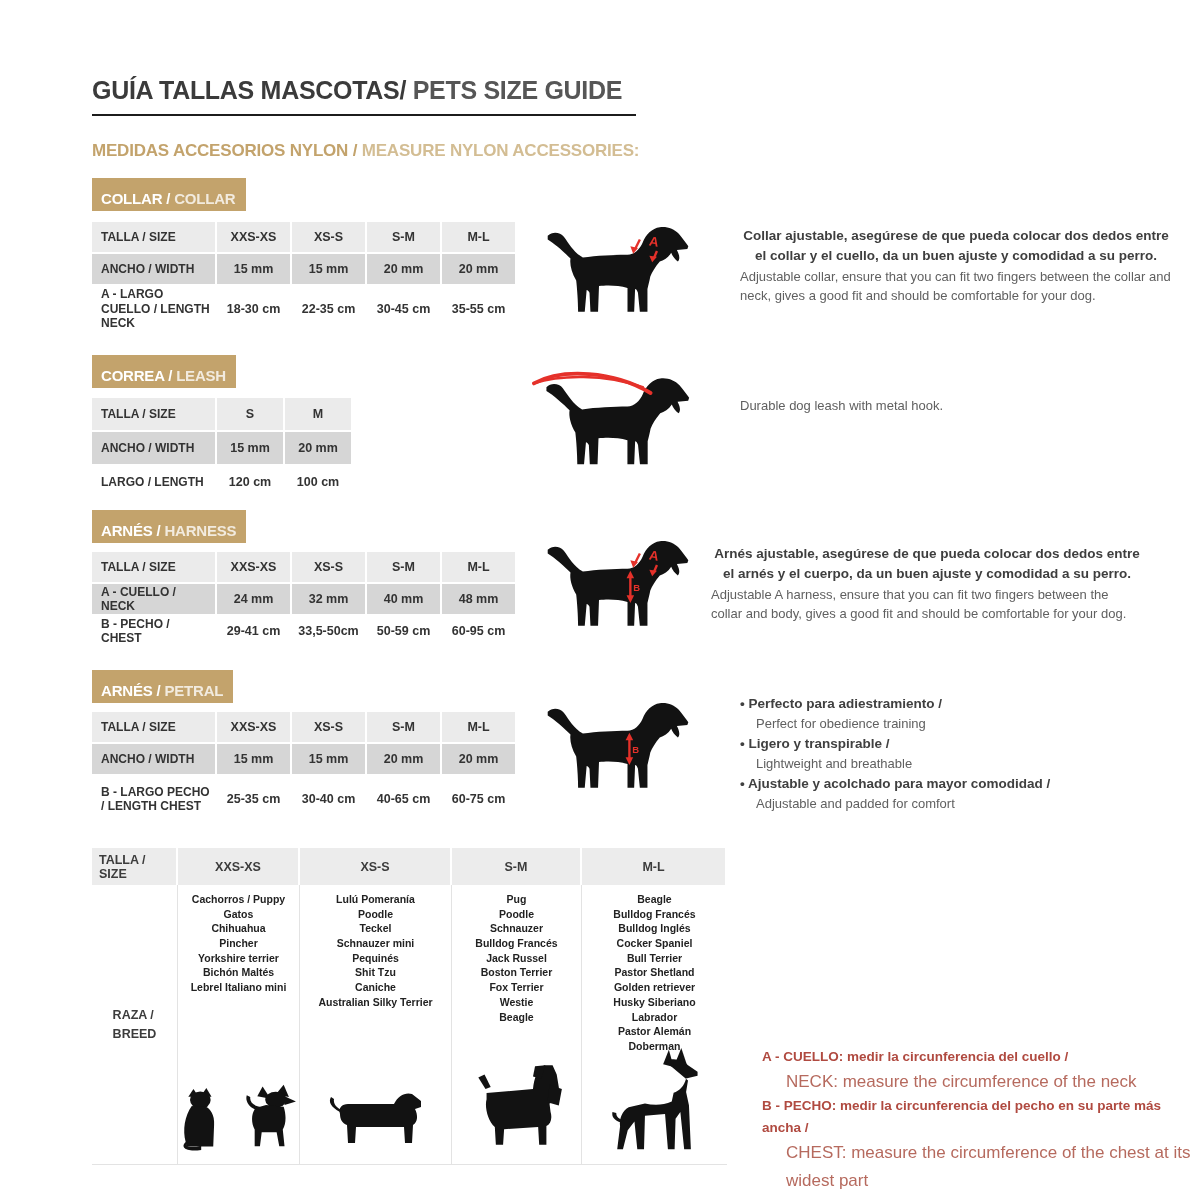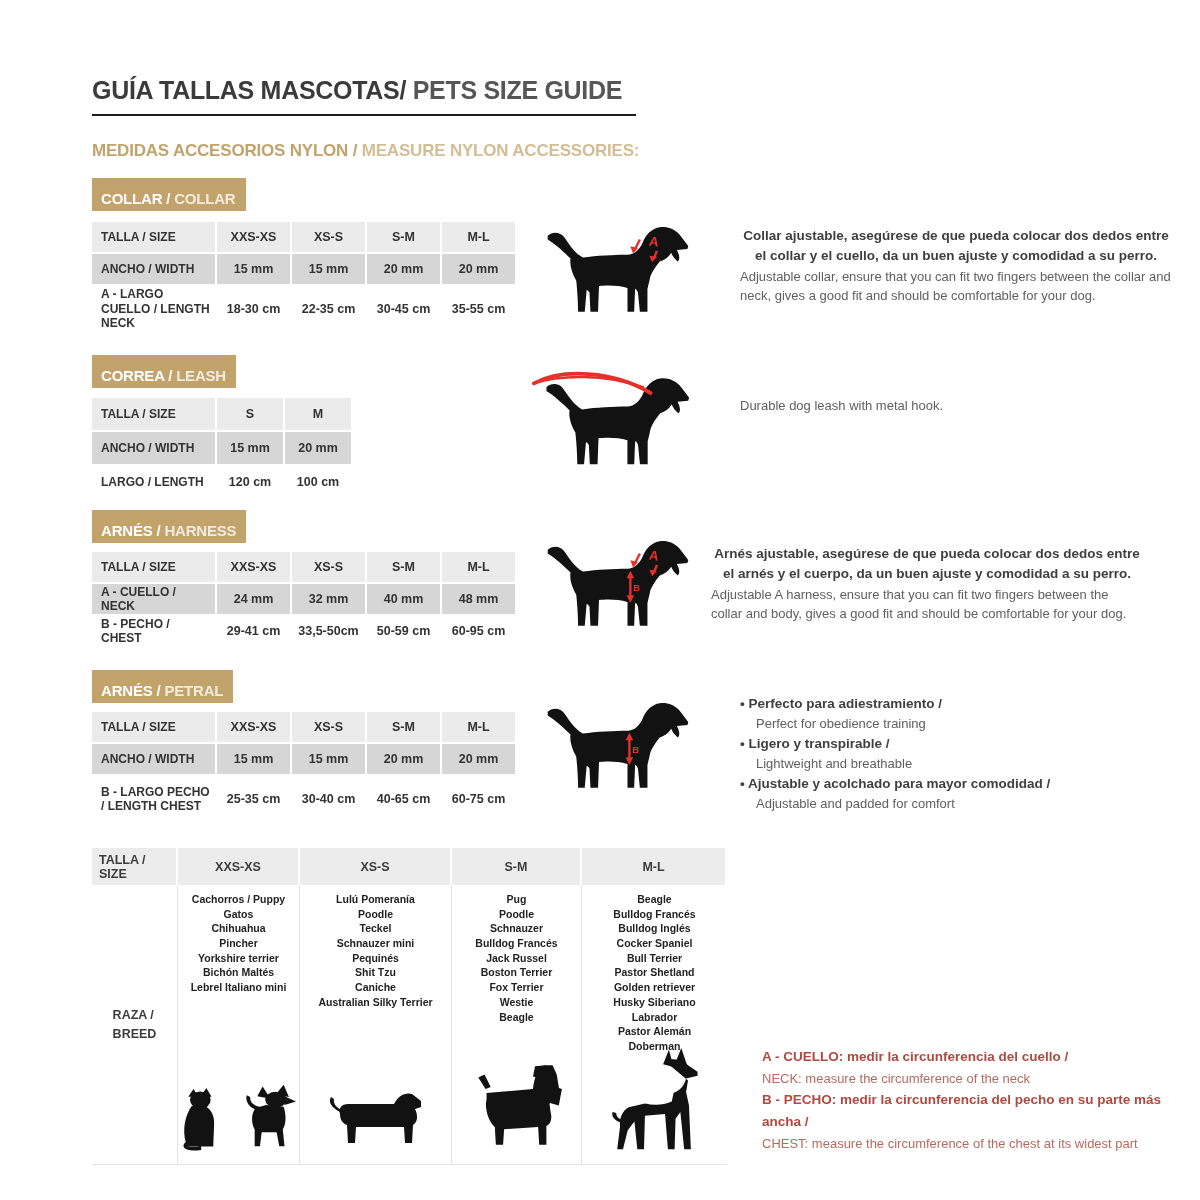--- a/index.html
+++ b/index.html
@@ -59,21 +59,21 @@
                    white-space:pre-line; line-height:1.4; padding-top:7px;
                    border-right:1px solid #e3e3e3; color:#222; }
   .breeds .blist.last, .breeds .scell.last { border-right:none; }
   .breeds .scell { display:flex; align-items:flex-end; justify-content:center;
                    gap:8px; padding-bottom:8px; border-right:1px solid #e3e3e3;
                    border-bottom:1px solid #e3e3e3; }
 
   
   .footnotes { left:762px; top:1046px; width:430px; line-height:1.62; }
   .fn-es { color:#b04a40; font-weight:bold; font-size:13.5px; }
-  .fn-en { color:#b66a5e; font-size:13px; }
+  .fn-en { color:#b66a5e; font-size:17px; margin-left:24px; }
 
   svg .ink { fill:#121212; }
   svg .red-stroke { stroke:#e5312a; fill:none; }
   svg .red-fill { fill:#e5312a; }
   svg text.red { fill:#e5312a; font-family:"Liberation Sans",sans-serif; font-weight:bold; }
 </style>
 </head>
 <body>
 
 <div class="abs page-title"><span>GUÍA TALLAS MASCOTAS/</span><span class="lite"> PETS SIZE GUIDE</span></div>

